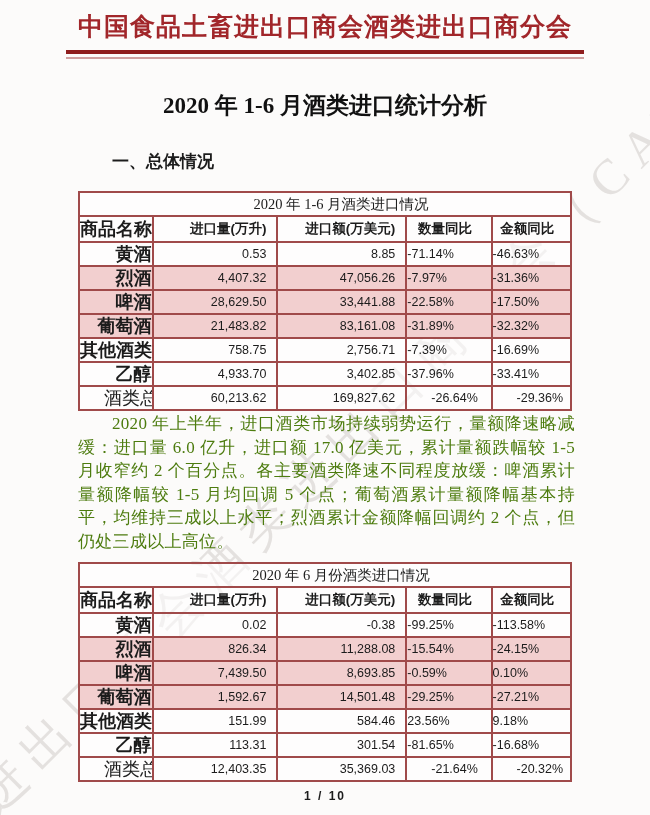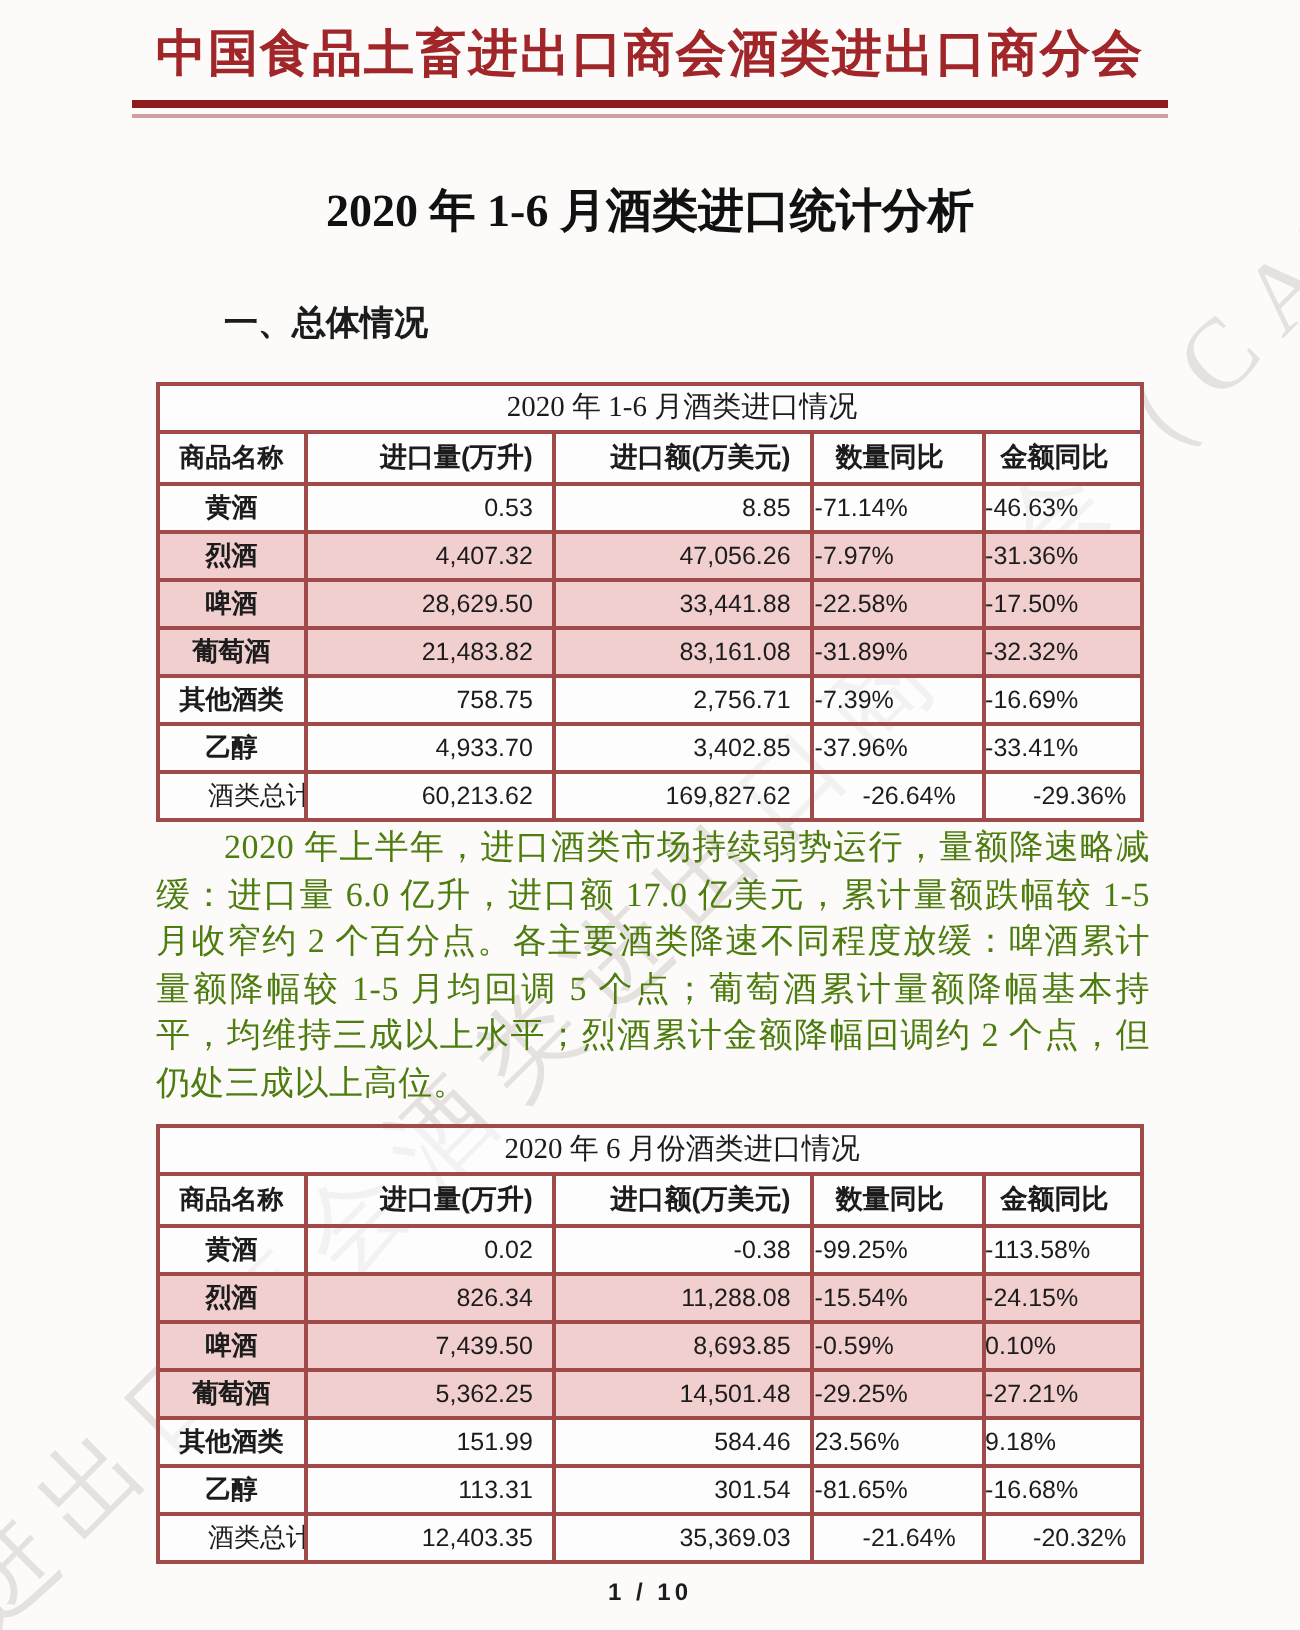--- a/index.html
+++ b/index.html
@@ -25,21 +25,21 @@
 
   .tbl{position:absolute;left:78px;width:494px;border:2px solid var(--bd);background:rgba(255,255,255,.55);z-index:2;}
   .tbl-1{top:191px;}
   .tbl-2{top:562px;}
   .t-title{height:22px;line-height:22px;text-align:center;font-size:14.5px;font-weight:normal;margin-left:32px;}
   .t-grid{display:grid;grid-template-columns:15% 25.5% 26.3% 17.4% 15.8%;}
   .cell{border-top:2px solid var(--bd);border-right:2px solid var(--bd);height:24px;line-height:22px;
     font-size:12.5px;font-family:"Liberation Sans",sans-serif;overflow:hidden;white-space:nowrap;}
   .cell:nth-child(5n){border-right:none;}
   .cell.head{height:26px;line-height:24px;font-weight:bold;text-align:center;font-size:13.5px;}
-  .cell.c0{text-align:center;font-weight:bold;font-size:13px;}
+  .cell.c0{text-align:right;font-weight:bold;font-size:18px;}
   .cell.c1,.cell.c2{text-align:right;padding-right:10px;}
   .cell.c3,.cell.c4{padding-right:8px;}
   .cell.hl{background:var(--pink);}
   .cell.bold{font-weight:normal;padding-left:24px;}
 
   .body-paragraph{position:absolute;top:412px;left:78px;width:497px;font-size:17px;line-height:23.5px;
     text-align:justify;text-indent:2em;letter-spacing:.3px;color:#4d7c0f;z-index:2;}
 
   .page-number{position:absolute;top:789px;left:0;right:0;text-align:center;font-size:12px;
     font-weight:bold;letter-spacing:2px;font-family:"Liberation Sans",sans-serif;z-index:2;}
@@ -122,21 +122,21 @@
         <div class="cell c1 hl">826.34</div>
         <div class="cell c2 hl">11,288.08</div>
         <div class="cell c3 hl">-15.54%</div>
         <div class="cell c4 hl">-24.15%</div>
         <div class="cell c0 hl">啤酒</div>
         <div class="cell c1 hl">7,439.50</div>
         <div class="cell c2 hl">8,693.85</div>
         <div class="cell c3 hl">-0.59%</div>
         <div class="cell c4 hl">0.10%</div>
         <div class="cell c0 hl">葡萄酒</div>
-        <div class="cell c1 hl">5,362.25</div>
+        <div class="cell c1 hl">1,592.67</div>
         <div class="cell c2 hl">14,501.48</div>
         <div class="cell c3 hl">-29.25%</div>
         <div class="cell c4 hl">-27.21%</div>
         <div class="cell c0">其他酒类</div>
         <div class="cell c1">151.99</div>
         <div class="cell c2">584.46</div>
         <div class="cell c3">23.56%</div>
         <div class="cell c4">9.18%</div>
         <div class="cell c0">乙醇</div>
         <div class="cell c1">113.31</div>

